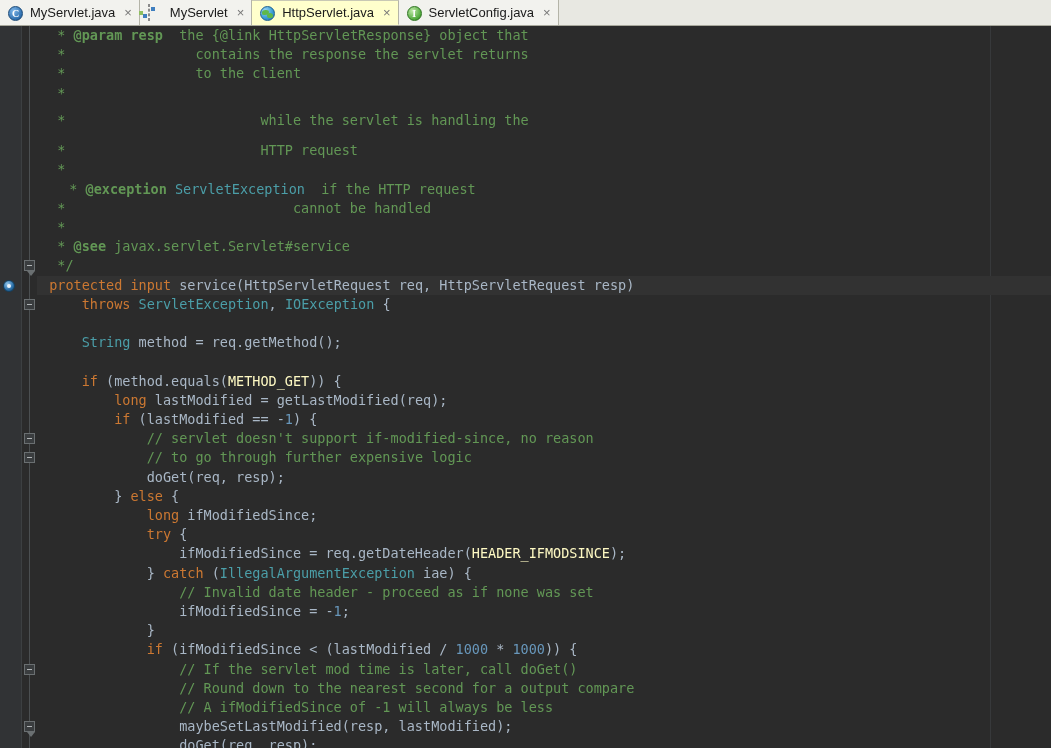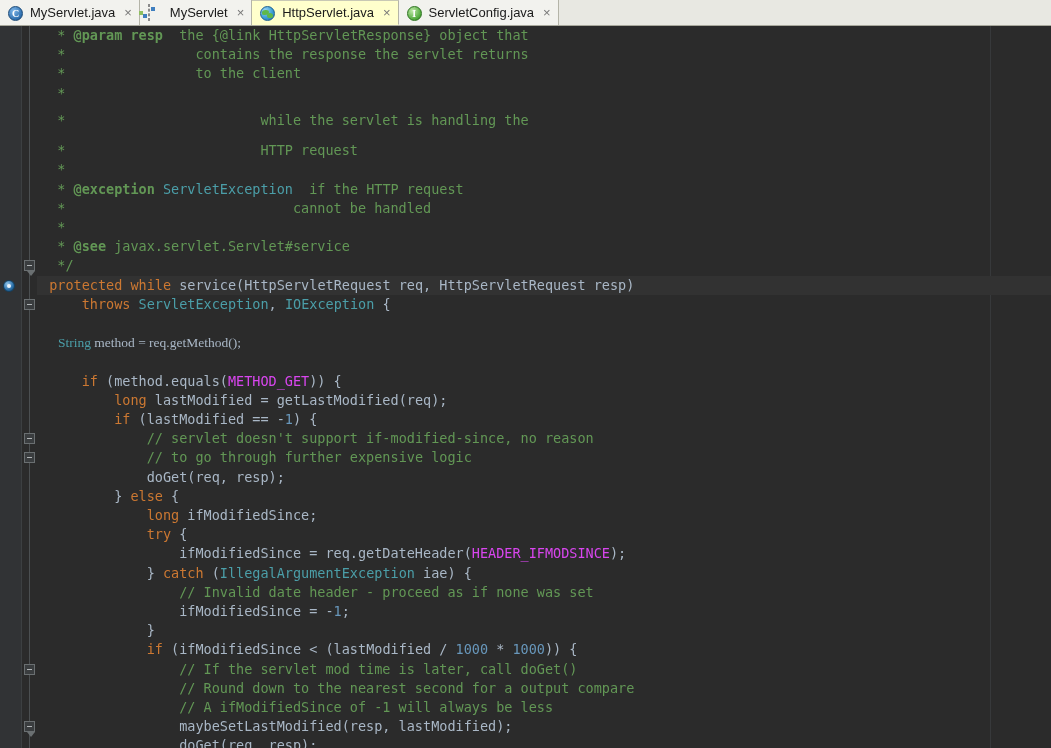--- a/index.html
+++ b/index.html
@@ -219,21 +219,21 @@
     padding-left: 4px;
     box-sizing: border-box;
     position: relative;
   }
   .line.current {
     background: #323232;
   }
   .tok-kw  { color: #cc7832; }
   .tok-type{ color: #4b9ea8; }
   .tok-num { color: #6897bb; }
-  .tok-const{ color: #d946ef; }
+  .tok-const{ color: #fef9c3; }
   .tok-cmt { color: #629755; }
   .tok-doc { color: #629755; }
   .tok-doctag { color: #629755; font-weight: bold; }
   .tok-docref { color: #4b9ea8; }
   .tok-plain { color: #a9b7c6; }
   .tok-bold { font-weight: bold; }
 </style>
 </head>
 <body>
 
@@ -280,29 +280,29 @@
     </div>
   <div id="code-area">
     <div id="right-margin"></div>
   <div class="line" style="top: 0px; position: absolute; left: 0px; right: 0px;"><span class="tok-doc">  * </span><span class="tok-doctag">@param</span><span class="tok-doc"> </span><span class="tok-doc tok-bold">resp</span><span class="tok-doc">  the {</span><span class="tok-doc">@link</span><span class="tok-doc"> HttpServletResponse} object that</span></div>
       <div class="line" style="top: 19.2px; position: absolute; left: 0px; right: 0px;"><span class="tok-doc">  *                contains the response the servlet returns</span></div>
       <div class="line" style="top: 38.4px; position: absolute; left: 0px; right: 0px;"><span class="tok-doc">  *                to the client</span></div>
       <div class="line" style="top: 57.6px; position: absolute; left: 0px; right: 0px;"><span class="tok-doc">  *</span></div>
       <div class="line" style="top: 85px; position: absolute; left: 0px; right: 0px;"><span class="tok-doc">  *                        while the servlet is handling the</span></div>
       <div class="line" style="top: 115.2px; position: absolute; left: 0px; right: 0px;"><span class="tok-doc">  *                        HTTP request</span></div>
       <div class="line" style="top: 134.4px; position: absolute; left: 0px; right: 0px;"><span class="tok-doc">  *</span></div>
-      <div class="line" style="top: 153.6px; position: absolute; left: 0px; right: 0px;"><span class="tok-doc">  * </span><span class="tok-doctag">@exception</span><span class="tok-doc"> </span><span class="tok-docref">ServletException</span><span class="tok-doc">  if the HTTP request</span></div>
+      <div class="line" style="top: 153.6px; position: absolute; left: 12px; right: 0px;"><span class="tok-doc">  * </span><span class="tok-doctag">@exception</span><span class="tok-doc"> </span><span class="tok-docref">ServletException</span><span class="tok-doc">  if the HTTP request</span></div>
       <div class="line" style="top: 172.8px; position: absolute; left: 0px; right: 0px;"><span class="tok-doc">  *                            cannot be handled</span></div>
       <div class="line" style="top: 192px; position: absolute; left: 0px; right: 0px;"><span class="tok-doc">  *</span></div>
       <div class="line" style="top: 211.2px; position: absolute; left: 0px; right: 0px;"><span class="tok-doc">  * </span><span class="tok-doctag">@see</span><span class="tok-doc"> javax.servlet.Servlet#service</span></div>
       <div class="line" style="top: 230.4px; position: absolute; left: 0px; right: 0px;"><span class="tok-doc">  */</span></div>
-      <div class="line current" style="top: 249.6px; position: absolute; left: 0px; right: 0px;"><span class="tok-plain"> </span><span class="tok-kw">protected</span><span class="tok-plain"> </span><span class="tok-kw">while</span><span class="tok-plain"> service(HttpServletRequest req, HttpServletRequest resp)</span></div>
+      <div class="line current" style="top: 249.6px; position: absolute; left: 0px; right: 0px;"><span class="tok-plain"> </span><span class="tok-kw">protected</span><span class="tok-plain"> </span><span class="tok-kw">input</span><span class="tok-plain"> service(HttpServletRequest req, HttpServletRequest resp)</span></div>
       <div class="line" style="top: 268.8px; position: absolute; left: 0px; right: 8px;"><span class="tok-plain">     </span><span class="tok-kw">throws</span><span class="tok-plain"> </span><span class="tok-type">ServletException</span><span class="tok-plain">, </span><span class="tok-type">IOException</span><span class="tok-plain"> {</span></div>
       <div class="line" style="top: 288px; position: absolute; left: 0px; right: 0px;"><span class="tok-plain"></span></div>
-      <div class="line" style="top: 307.2px; position: absolute; left: 0px; right: 17px; font-family: Liberation Serif, serif;"><span class="tok-plain">     </span><span class="tok-type">String</span><span class="tok-plain"> method = req.getMethod();</span></div>
+      <div class="line" style="top: 307.2px; position: absolute; left: 0px; right: 17px;"><span class="tok-plain">     </span><span class="tok-type">String</span><span class="tok-plain"> method = req.getMethod();</span></div>
       <div class="line" style="top: 326.4px; position: absolute; left: 0px; right: 0px;"><span class="tok-plain"></span></div>
       <div class="line" style="top: 345.6px; position: absolute; left: 0px; right: 0px;"><span class="tok-plain">     </span><span class="tok-kw">if</span><span class="tok-plain"> (method.equals(</span><span class="tok-const">METHOD_GET</span><span class="tok-plain">)) {</span></div>
       <div class="line" style="top: 364.8px; position: absolute; left: 0px; right: 0px;"><span class="tok-plain">         </span><span class="tok-kw">long</span><span class="tok-plain"> lastModified = getLastModified(req);</span></div>
       <div class="line" style="top: 384px; position: absolute; left: 0px; right: 0px;"><span class="tok-plain">         </span><span class="tok-kw">if</span><span class="tok-plain"> (lastModified == -</span><span class="tok-num">1</span><span class="tok-plain">) {</span></div>
       <div class="line" style="top: 403.2px; position: absolute; left: 0px; right: 0px;"><span class="tok-plain">             </span><span class="tok-cmt">// servlet doesn't support if-modified-since, no reason</span></div>
       <div class="line" style="top: 422.4px; position: absolute; left: 0px; right: 0px;"><span class="tok-plain">             </span><span class="tok-cmt">// to go through further expensive logic</span></div>
       <div class="line" style="top: 441.6px; position: absolute; left: 0px; right: 0px;"><span class="tok-plain">             doGet(req, resp);</span></div>
       <div class="line" style="top: 460.8px; position: absolute; left: 0px; right: 0px;"><span class="tok-plain">         } </span><span class="tok-kw">else</span><span class="tok-plain"> {</span></div>
       <div class="line" style="top: 480px; position: absolute; left: 0px; right: 0px;"><span class="tok-plain">             </span><span class="tok-kw">long</span><span class="tok-plain"> ifModifiedSince;</span></div>
       <div class="line" style="top: 518.4px; position: absolute; left: 0px; right: 0px;"><span class="tok-plain">                 ifModifiedSince = req.getDateHeader(</span><span class="tok-const">HEADER_IFMODSINCE</span><span class="tok-plain">);</span></div>

